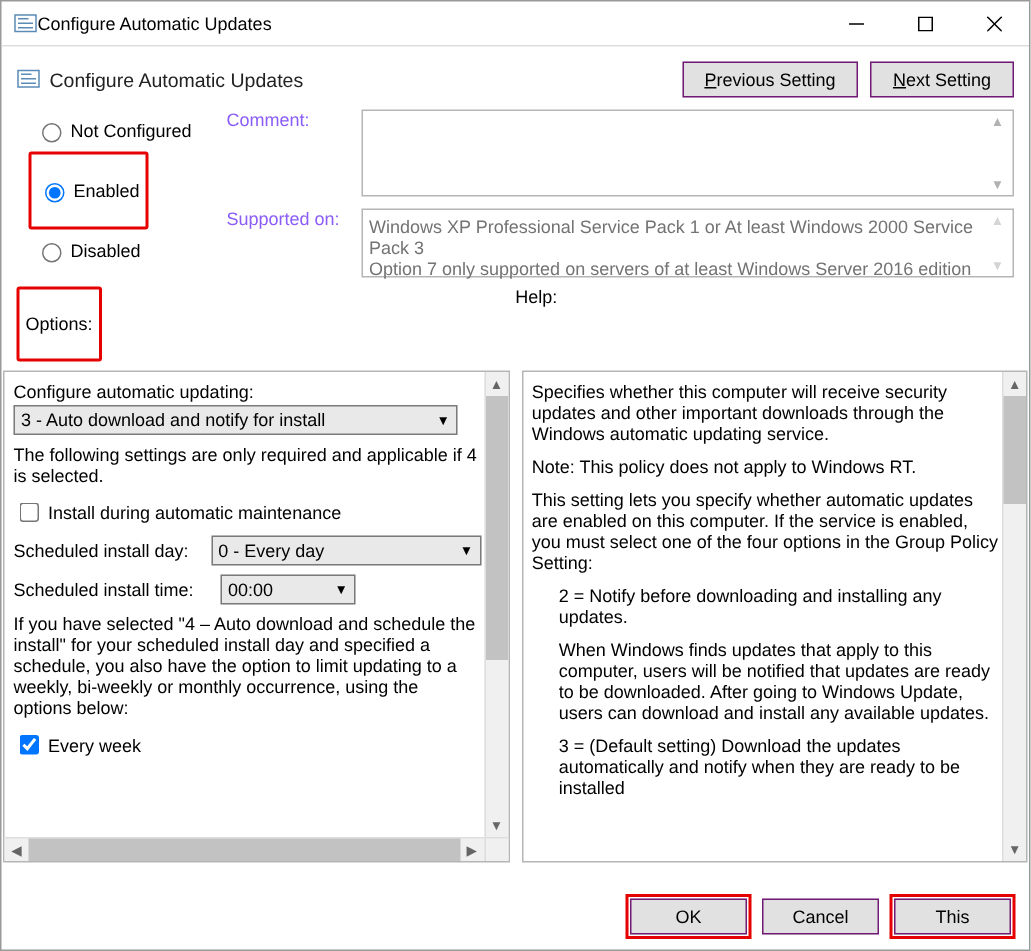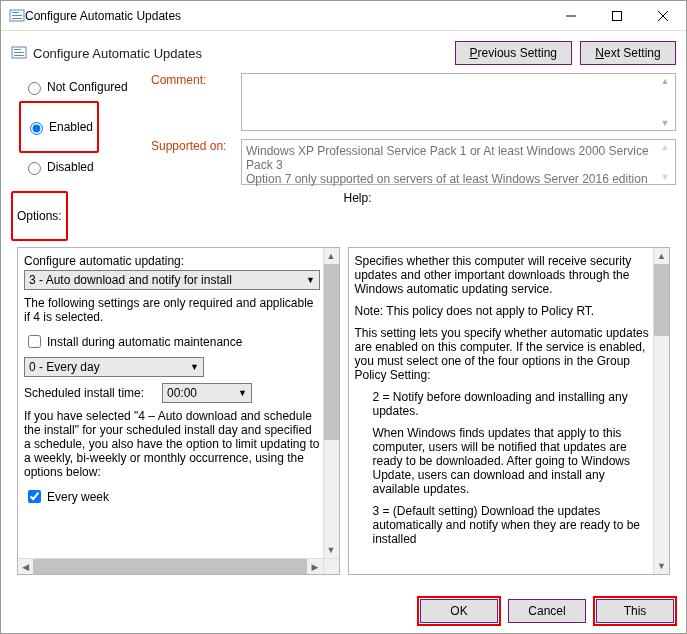--- a/index.html
+++ b/index.html
@@ -9,27 +9,27 @@
   .titlebar .wbtn { width: 46px; height: 30px; display: flex; align-items: center; justify-content: center; }
   .header-row { display: flex; align-items: center; padding: 10px 10px 4px 10px; }
   .header-title { font-size: 13px; color: #222; margin-left: 6px; flex: 1; }
   .btn { background: #e1e1e1; border: 1px solid #701a75; padding: 4px 14px; min-width: 96px; text-align: center; cursor: default; }
   .radio-row { display: flex; align-items: center; margin: 6px 0 6px 12px; }
   .radio-row input { margin-right: 6px; }
   .highlight { border: 2px solid #e60000; border-radius: 2px; padding: 16px 4px; display: inline-flex; align-items: center; }
   .upper-grid { display: flex; padding: 4px 10px 0 0; }
   .left-col { width: 150px; padding-left: 10px; }
   .right-col { flex: 1; }
-  .label { color: #c2410c; }
+  .label { color: #8b5cf6; }
   .textarea-like { border: 1px solid #b5b5b5; background: #fff; padding: 4px; position: relative; }
   .scroll-stub { position: absolute; right: 2px; top: 2px; bottom: 2px; width: 16px; display: flex; flex-direction: column; justify-content: space-between; opacity: 0.3; }
   .scroll-arrow { font-size: 9px; text-align: center; }
   .section-labels { display: flex; padding: 6px 10px 6px 10px; }
   .section-labels .sl { flex: 1; }
-  .panels { display: flex; gap: 8px; padding: 0 16px; }
+  .panels { display: flex; gap: 8px; padding: 0 1px; }
   .panel { border: 1px solid #b5b5b5; background: #fff; position: relative; flex: 1; height: 328px; overflow: hidden; }
   .panel-inner { padding: 6px 18px 6px 6px; height: 100%; }
   .vscrollbar { position: absolute; right: 0; top: 0; bottom: 0; width: 16px; background: #f0f0f0; border-left: 1px solid #ddd; display: flex; flex-direction: column; }
   .vscrollbar .thumb { background: #c2c2c2; width: 100%; }
   .vscrollbar .arrow { height: 16px; font-size: 9px; text-align: center; line-height: 16px; color: #666; }
   .hscrollbar { position: absolute; left: 0; right: 16px; bottom: 0; height: 16px; background: #f0f0f0; border-top: 1px solid #ddd; display: flex; }
   .hscrollbar .arrow { width: 16px; font-size: 9px; text-align: center; line-height: 16px; color: #666; }
   .hscrollbar .thumb { background: #c2c2c2; height: 100%; flex: 0 0 90%; }
   .dropdown { display: inline-flex; align-items: center; border: 1px solid #7a7a7a; background: #e9e9e9; padding: 2px 4px; min-width: 180px; justify-content: space-between; }
   .dropdown.sm { min-width: 90px; }
@@ -150,20 +150,21 @@
       <div class="dropdown-full">
         <span>3 - Auto download and notify for install</span>
         <span class="chev">▼</span>
       </div>
       <p>The following settings are only required and applicable if 4 is selected.</p>
       <div class="checkbox-row">
         <input type="checkbox" style="">
         <span>Install during automatic maintenance</span>
       </div>
       <div class="field-row">
+        <span style="width:130px;">Scheduled install day:</span>
         <div class="dropdown">
           <span>0 - Every day</span>
           <span class="chev">▼</span>
         </div>
       </div>
       <div class="field-row">
         <span style="width:130px;">Scheduled install time:</span>
         <div class="dropdown sm">
           <span>00:00</span>
           <span class="chev">▼</span>
@@ -186,21 +187,21 @@
       <div class="thumb"></div>
       <div style="flex:1"></div>
       <div class="arrow">▶</div>
     </div>
     <div class="corner-stub"></div>
   </div>
 
   <div class="panel">
     <div class="panel-inner">
       <p>Specifies whether this computer will receive security updates and other important downloads through the Windows automatic updating service.</p>
-      <p>Note: This policy does not apply to Policy RT.</p>
+      <p>Note: This policy does not apply to Windows RT.</p>
       <p>This setting lets you specify whether automatic updates are enabled on this computer. If the service is enabled, you must select one of the four options in the Group Policy Setting:</p>
       <p class="indent">2 = Notify before downloading and installing any updates.</p>
       <p class="indent">When Windows finds updates that apply to this computer, users will be notified that updates are ready to be downloaded. After going to Windows Update, users can download and install any available updates.</p>
       <p class="indent">3 = (Default setting) Download the updates automatically and notify when they are ready to be installed</p>
     </div>
     <div class="vscrollbar">
       <div class="arrow">▲</div>
       <div class="thumb" style="height:22%;"></div>
       <div style="flex:1"></div>
       <div class="arrow">▼</div>

